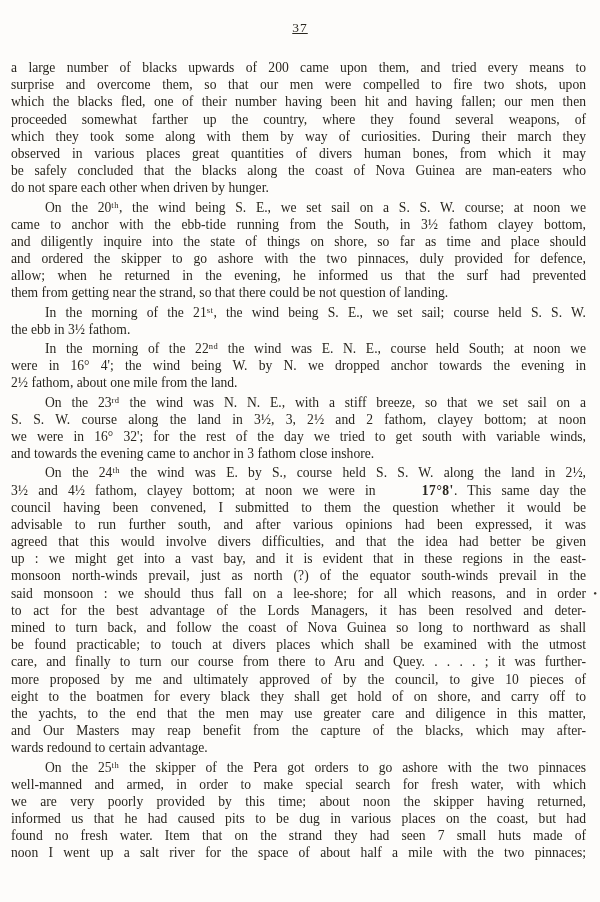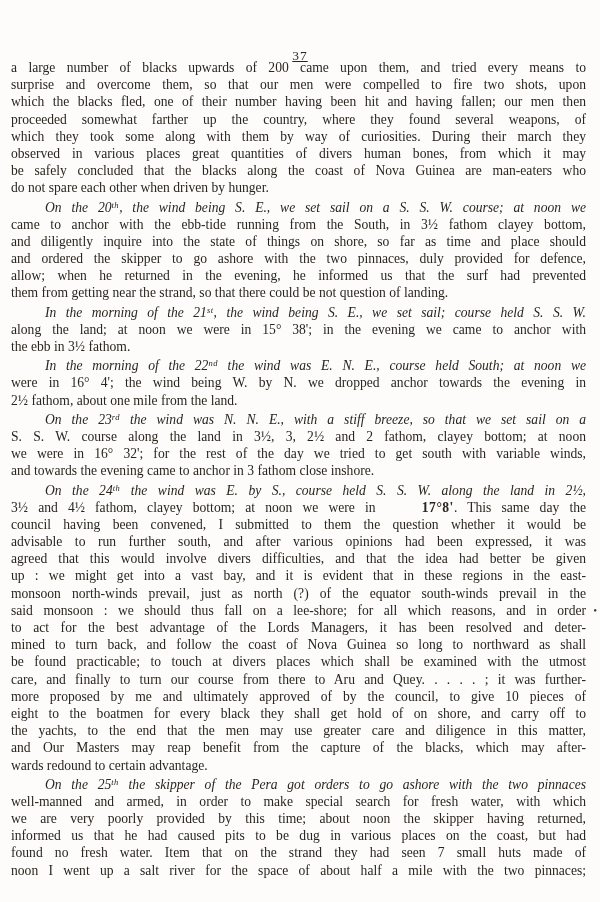--- a/index.html
+++ b/index.html
@@ -11,21 +11,21 @@
     position: relative;
     width: 600px;
     height: 902px;
     background: #fdfcfa;
     font-family: "Liberation Serif", "DejaVu Serif", serif;
     color: #29261f;
     overflow: hidden;
   }
   .pagenum {
     position: absolute;
-    top: 48px;
+    top: 20px;
     left: 0;
     width: 100%;
     text-align: center;
     font-size: 13.5px;
     letter-spacing: 1px;
     color: #2a271f;
     text-decoration: underline;
   }
   .text {
     position: absolute;
@@ -44,21 +44,21 @@
     text-justify: inter-word;
     white-space: nowrap; 
   }
   .line span { white-space: normal; }
   .line.last {
     text-align-last: left;
     -moz-text-align-last: left;
   }
   
   .line { white-space: normal; }
-  .para.indent .line:first-child { text-indent: 34px; font-style: italic; }
+  .para.indent .line:first-child { text-indent: 34px; }
   .sup {
     font-size: 8.5px;
     vertical-align: 4px;
     letter-spacing: 0.5px;
   }
   .b { font-weight: bold; letter-spacing: 0.5px; margin-left: 36px; }
   .i { }
   .mdot {
     position: absolute;
     right: -11px;
@@ -86,21 +86,20 @@
       <div class="para indent">
         <div class="line"><span>On the 20</span><span class="sup">th</span><span>, the wind being S. E., we set sail on a S. S. W. course; at noon we</span></div>
         <div class="line"><span>came to anchor with the ebb-tide running from the South, in 3½ fathom clayey bottom,</span></div>
         <div class="line"><span>and diligently inquire into the state of things on shore, so far as time and place should</span></div>
         <div class="line"><span>and ordered the skipper to go ashore with the two pinnaces, duly provided for defence,</span></div>
         <div class="line"><span>allow; when he returned in the evening, he informed us that the surf had prevented</span></div>
         <div class="line last"><span>them from getting near the strand, so that there could be not question of landing.</span></div>
       </div>
       <div class="para indent">
         <div class="line"><span>In the morning of the 21</span><span class="sup">st</span><span>, the wind being S. E., we set sail; course held S. S. W.</span></div>
-        <div class="line"><span>along the land; at noon we were in 15° 38'; in the evening we came to anchor with</span></div>
         <div class="line last"><span>the ebb in 3½ fathom.</span></div>
       </div>
       <div class="para indent">
         <div class="line"><span>In the morning of the 22</span><span class="sup">nd</span><span> the wind was E. N. E., course held South; at noon we</span></div>
         <div class="line"><span>were in 16° 4'; the wind being W. by N. we dropped anchor towards the evening in</span></div>
         <div class="line last"><span>2½ fathom, about one mile from the land.</span></div>
       </div>
       <div class="para indent">
         <div class="line"><span>On the 23</span><span class="sup">rd</span><span> the wind was N. N. E., with a stiff breeze, so that we set sail on a</span></div>
         <div class="line"><span>S. S. W. course along the land in 3½, 3, 2½ and 2 fathom, clayey bottom; at noon</span></div>

